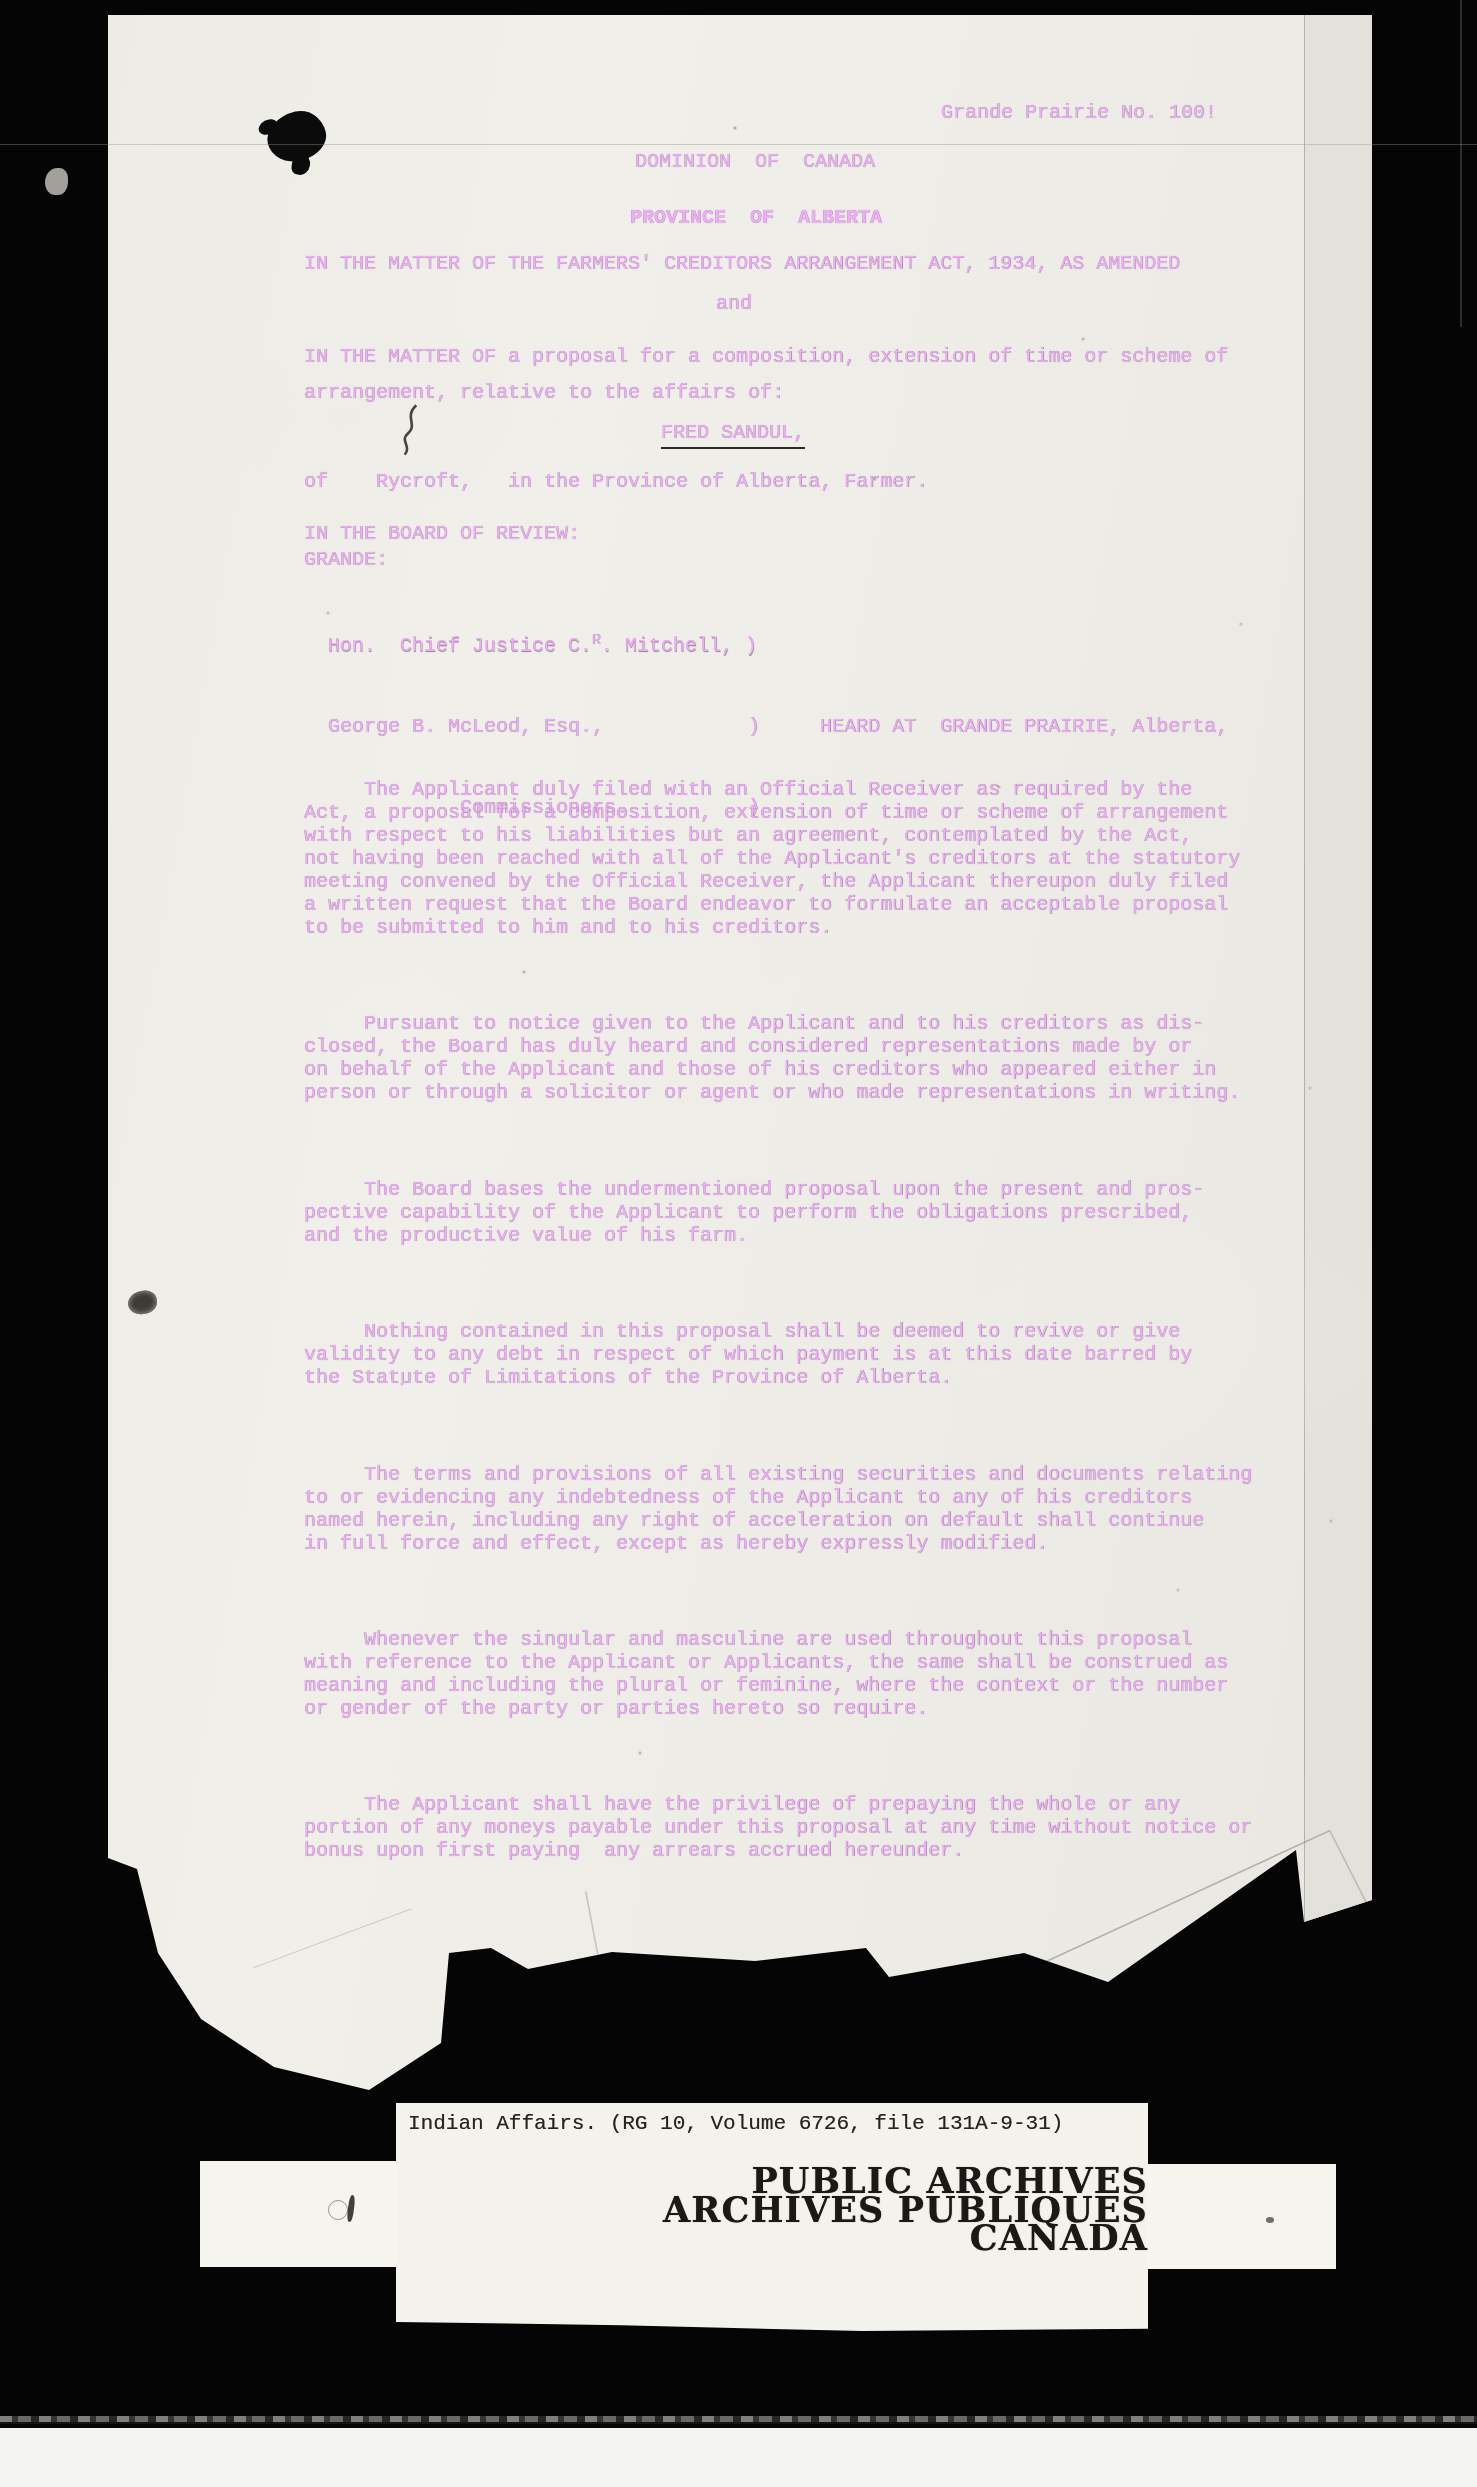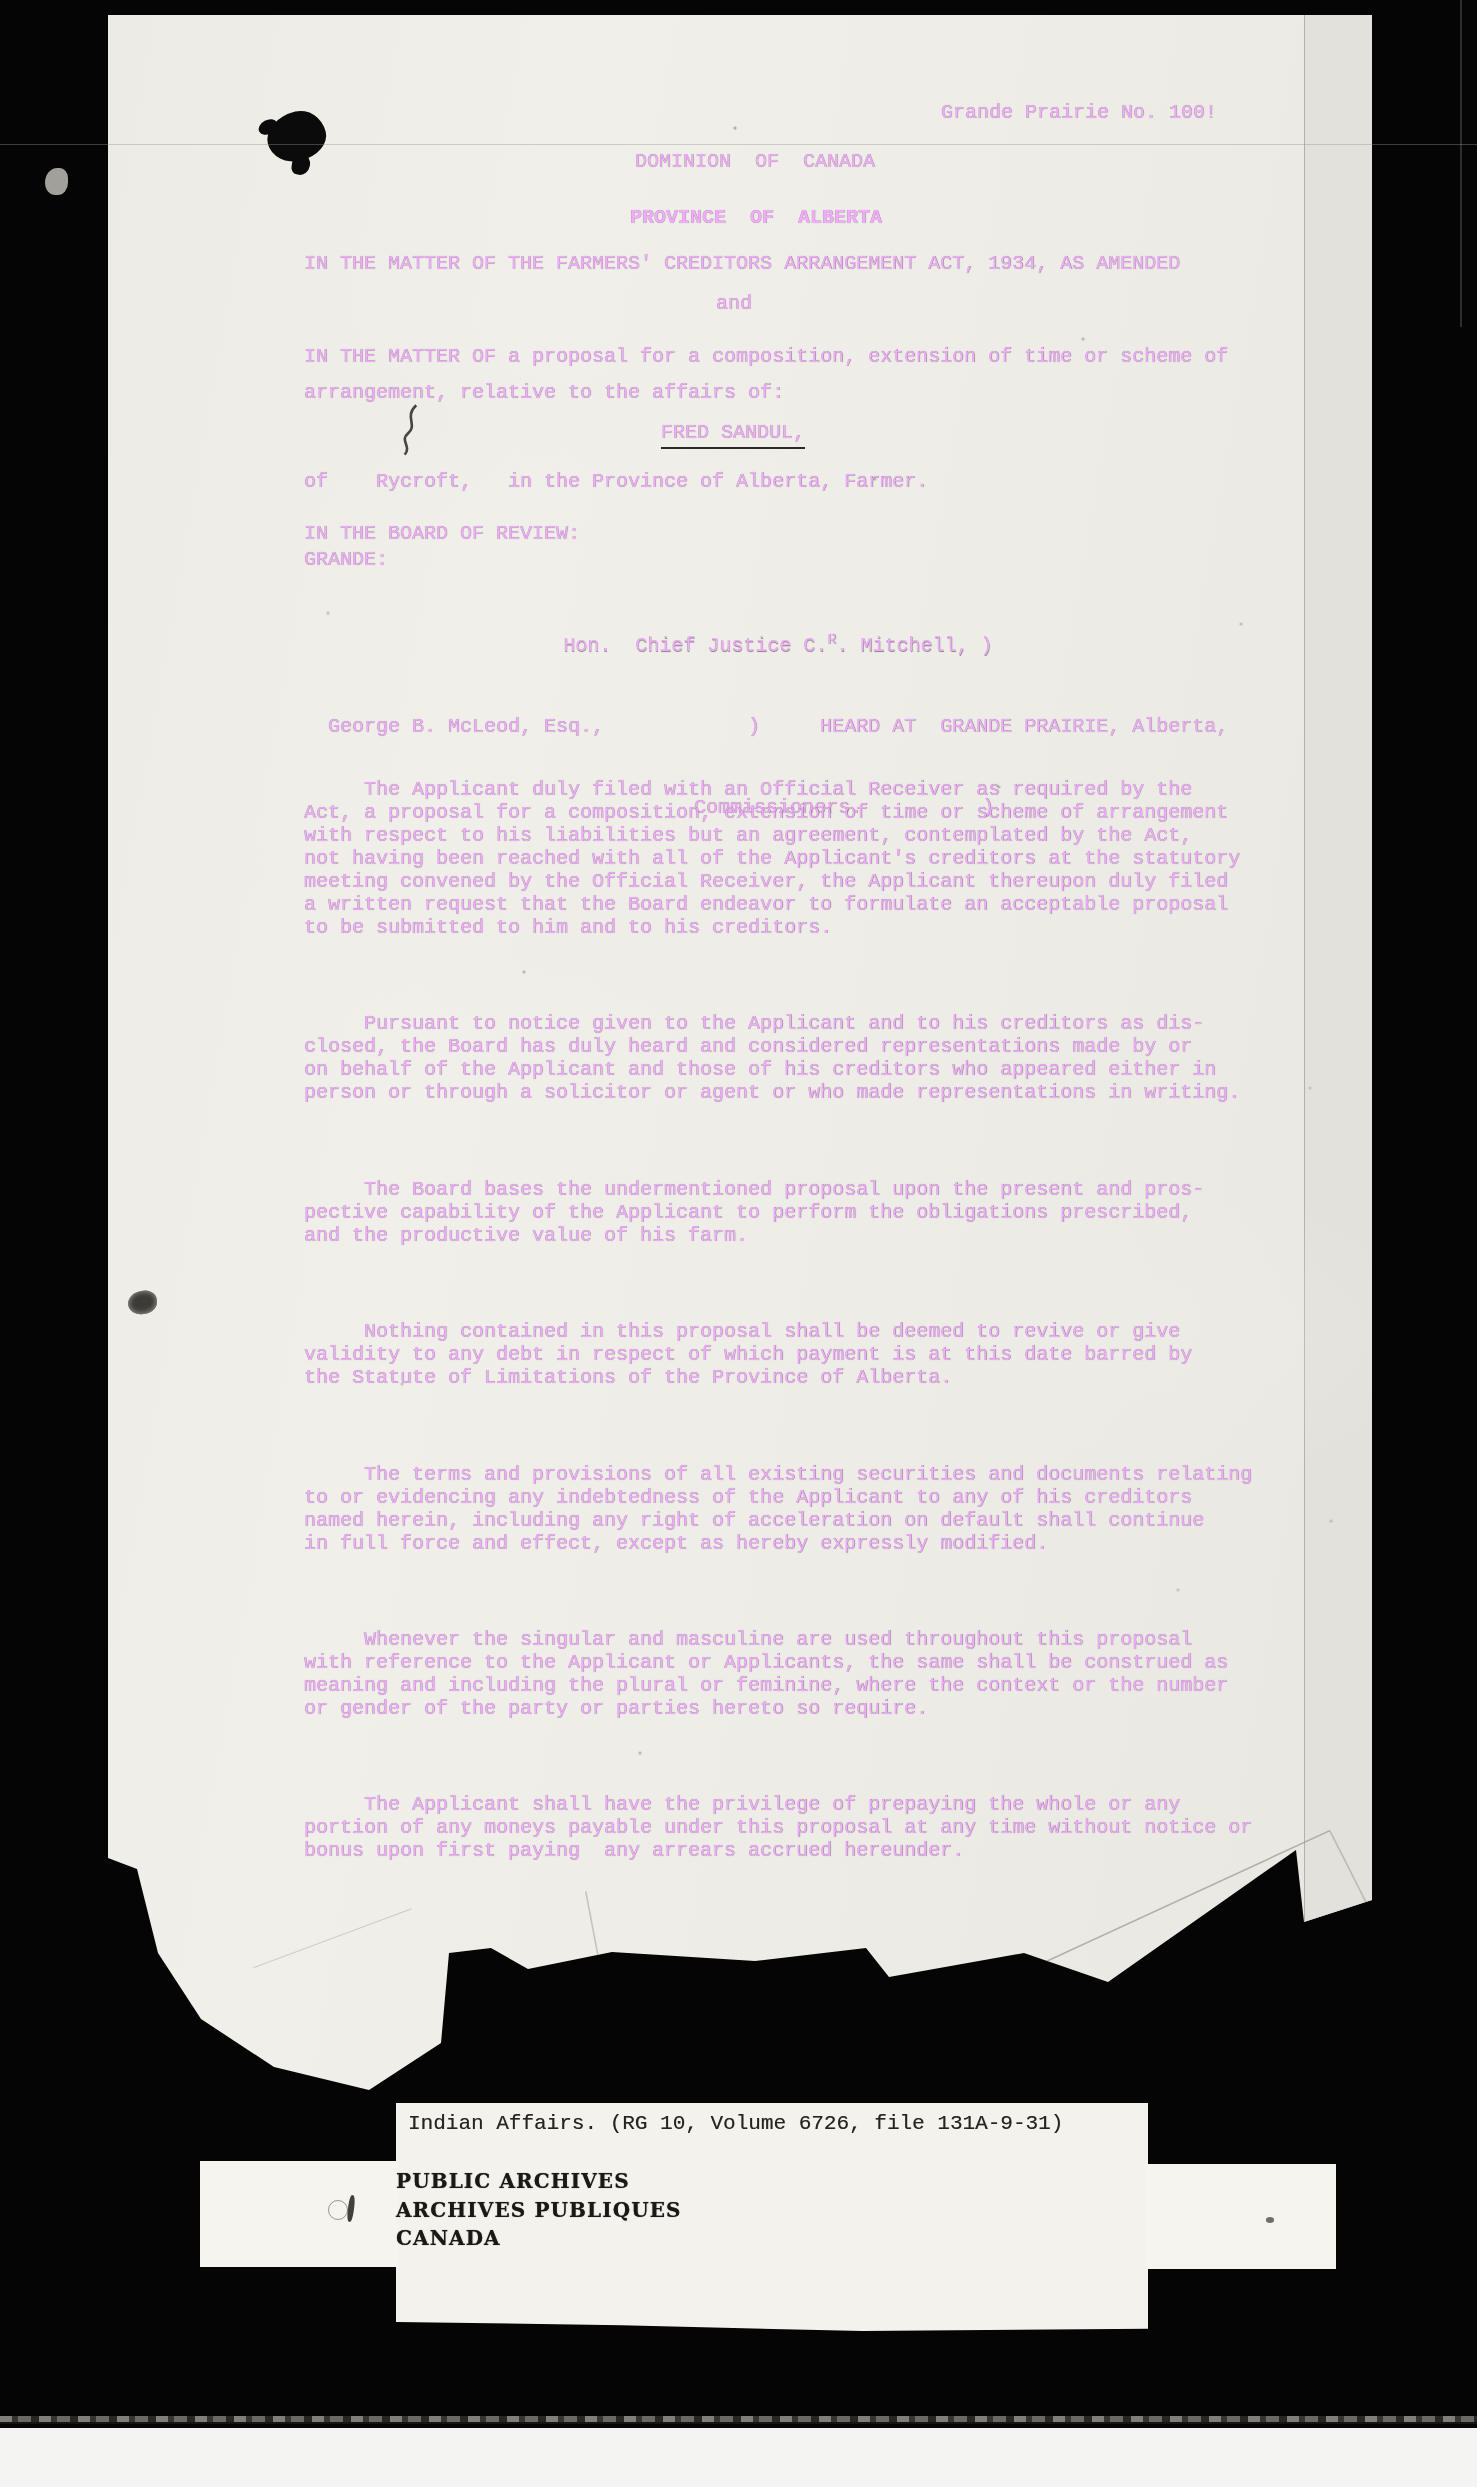--- a/index.html
+++ b/index.html
@@ -57,23 +57,23 @@
   .wing-left{left:200px;top:2161px;width:198px;height:106px;background:#f5f4ef;}
   .wing-right{left:1146px;top:2164px;width:190px;height:105px;background:#f5f4ef;}
   .smudge{left:348px;top:2195px;width:6.3px;height:27.4px;background:#22201d;
         border-radius:40%;transform:rotate(7deg);opacity:.85;}
   .smudge-ring{left:328px;top:2200px;width:18px;height:18px;border:1.6px solid rgba(60,58,54,.5);
         border-radius:50%;}
   .wing-dot{left:1266px;top:2217px;width:8.4px;height:5.8px;background:#45433f;
         border-radius:50%;opacity:.75;}
   .citation{font-family:"Liberation Mono",monospace;font-size:21px;line-height:25px;
         color:#262420;white-space:pre;text-shadow:0.3px 0.3px 0.5px rgba(40,38,34,.5);}
-  .stamp{left:396px;top:2167px;width:752px;text-align:left;
+  .stamp{left:396px;top:2167px;width:752px;text-align:right;
         font-family:"DejaVu Serif","Liberation Serif",serif;font-weight:bold;
-        font-size:20px;line-height:28.5px;letter-spacing:1.1px;color:#1b1916;
+        font-size:35px;line-height:28.5px;letter-spacing:1.1px;color:#1b1916;
         text-shadow:0 0 0.8px rgba(30,28,24,.8);}
   
   .filmline{left:0;top:2416px;width:1478px;height:6.3px;
         background:repeating-linear-gradient(90deg,#8f8d89 0 11.6px,#3c3a38 11.6px 18px,#76746f 18px 31px,#2c2a28 31px 39px);
         border-bottom:2.1px solid #161616;opacity:.9;}
   .bottomstrip{left:0;top:2428px;width:1478px;height:59px;background:#f4f4f2;}
   svg.creases{left:95px;top:15px;}
 </style>
 </head>
 <body>
@@ -99,21 +99,21 @@
 <div class="abs mono lh68" style="left:304px;top:339px;">IN THE MATTER OF a proposal for a composition, extension of time or scheme of
 arrangement, relative to the affairs of:</div>
 <div class="abs mono fred" style="left:661px;top:421px;">FRED SANDUL,</div>
 <svg class="abs" style="left:393px;top:402px;" width="37" height="58" viewBox="0 0 70 110">
   <path d="M44,6 C20,28 48,44 28,60 C12,73 36,84 22,100" stroke="#2a2824" stroke-width="5" fill="none" opacity="0.85"></path>
 </svg>
 <div class="abs mono" style="left:304px;top:470px;">of    Rycroft,   in the Province of Alberta, Farmer.</div>
 
 <div class="abs mono" style="left:304px;top:522px;">IN THE BOARD OF REVIEW:</div>
 <div class="abs mono" style="left:304px;top:548px;">GRANDE:</div>
-<div class="abs mono lh51" style="left:304px;top:573px;text-align:center;">
+<div class="abs mono lh51" style="left:304px;top:573px;">
   <div><span>  Hon.  Chief Justice C.</span><sup class="r">R</sup><span>. Mitchell, )</span></div>
   <div>  George B. McLeod, Esq.,            )     HEARD AT  GRANDE PRAIRIE, Alberta,</div>
   <div>             Commissioners.          )</div>
 </div>
 
 <div class="abs mono bodytext" style="left:304px;top:732px;">
   <p>     The Applicant duly filed with an Official Receiver as required by the
 Act, a proposal for a composition, extension of time or scheme of arrangement
 with respect to his liabilities but an agreement, contemplated by the Act,
 not having been reached with all of the Applicant's creditors at the statutory

